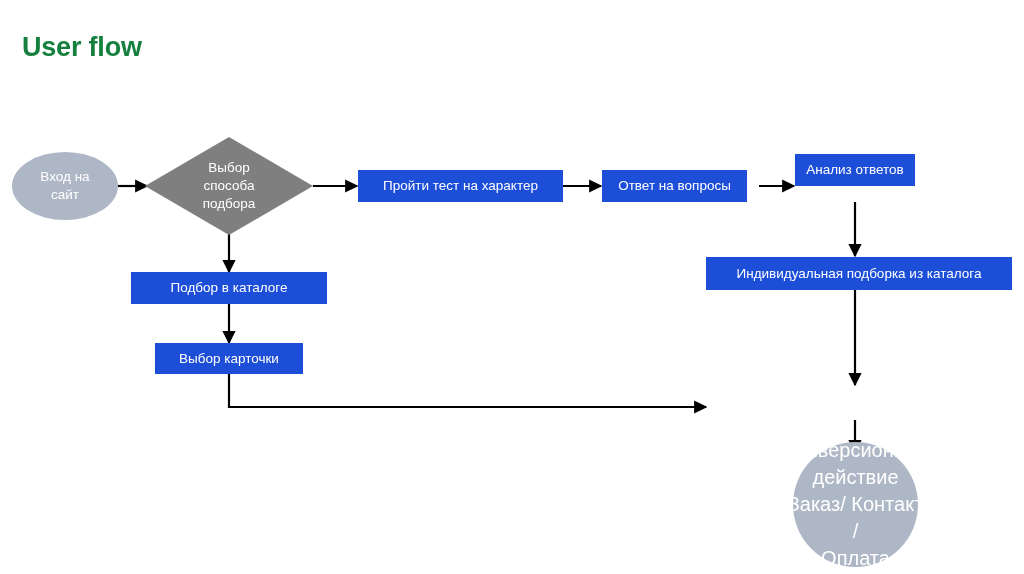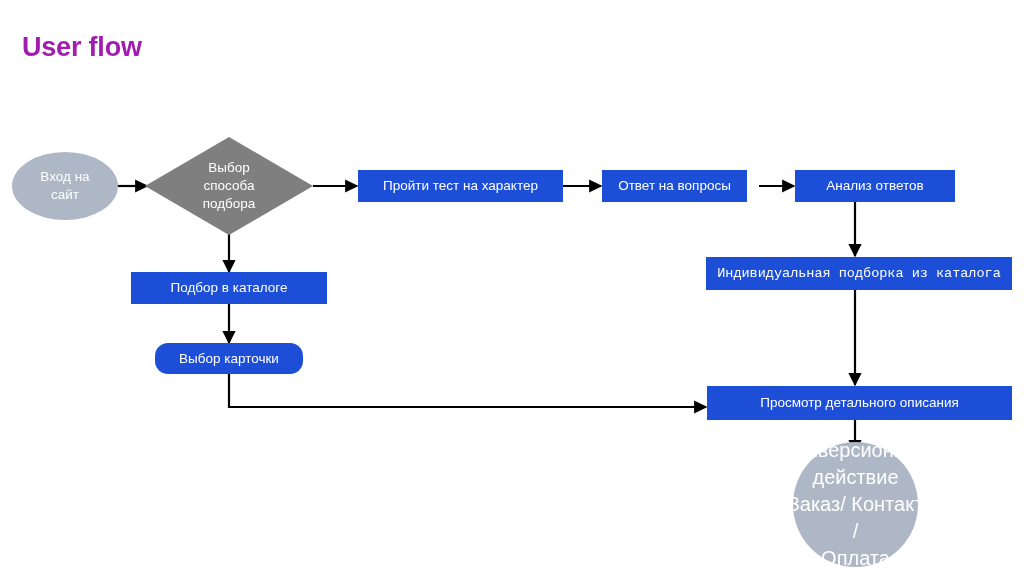--- a/index.html
+++ b/index.html
@@ -17,21 +17,21 @@
     height: 574px;
     background: #ffffff;
     overflow: hidden;
   }
   #page-title {
     position: absolute;
     left: 22px;
     top: 32px;
     font-size: 27px;
     font-weight: bold;
-    color: #a21caf;
+    color: #15803d;
     letter-spacing: -0.2px;
     white-space: nowrap;
   }
   svg#wires {
     position: absolute;
     left: 0;
     top: 0;
     width: 1024px;
     height: 574px;
     pointer-events: none;
@@ -125,39 +125,36 @@
   </div>
 
   <div class="node node-box" style="left:358px; top:170px; width:205px; height:32px;">
     <span>Пройти тест на характер</span>
   </div>
 
   <div class="node node-box" style="left:602px; top:170px; width:145px; height:32px;">
     <span>Ответ на вопросы</span>
   </div>
 
-  <div class="node node-box" style="left:795px; top:170px; width:160px; height:32px;">
+  <div class="node node-box" style="left:795px; top:154px; width:120px; height:32px;">
     <span>Анализ ответов</span>
   </div>
 
-  <div class="node node-box" style="left:706px; top:257px; width:306px; height:33px;font-family:Liberation Mono, monospace;">
+  <div class="node node-box" style="left:706px; top:257px; width:306px; height:33px;">
     <span>Индивидуальная подборка из каталога</span>
   </div>
 
   <div class="node node-box" style="left:131px; top:272px; width:196px; height:32px;">
     <span>Подбор в каталоге</span>
   </div>
 
-  <div class="node node-box" style="left:155px; top:343px; width:148px; height:31px;border-radius:13px;">
+  <div class="node node-box" style="left:155px; top:343px; width:148px; height:31px;">
     <span>Выбор карточки</span>
   </div>
 
-  <div class="node node-box" style="left:707px; top:386px; width:305px; height:34px;">
-    <span>Просмотр детального описания</span>
-  </div>
 
   <div class="node node-circle small" style="left:793px; top:442px; width:125px; height:125px;">
     <span>Конверсионное
 действие
 Заказ/ Контакт /
 Оплата</span>
   </div>
 
 </div>
 

